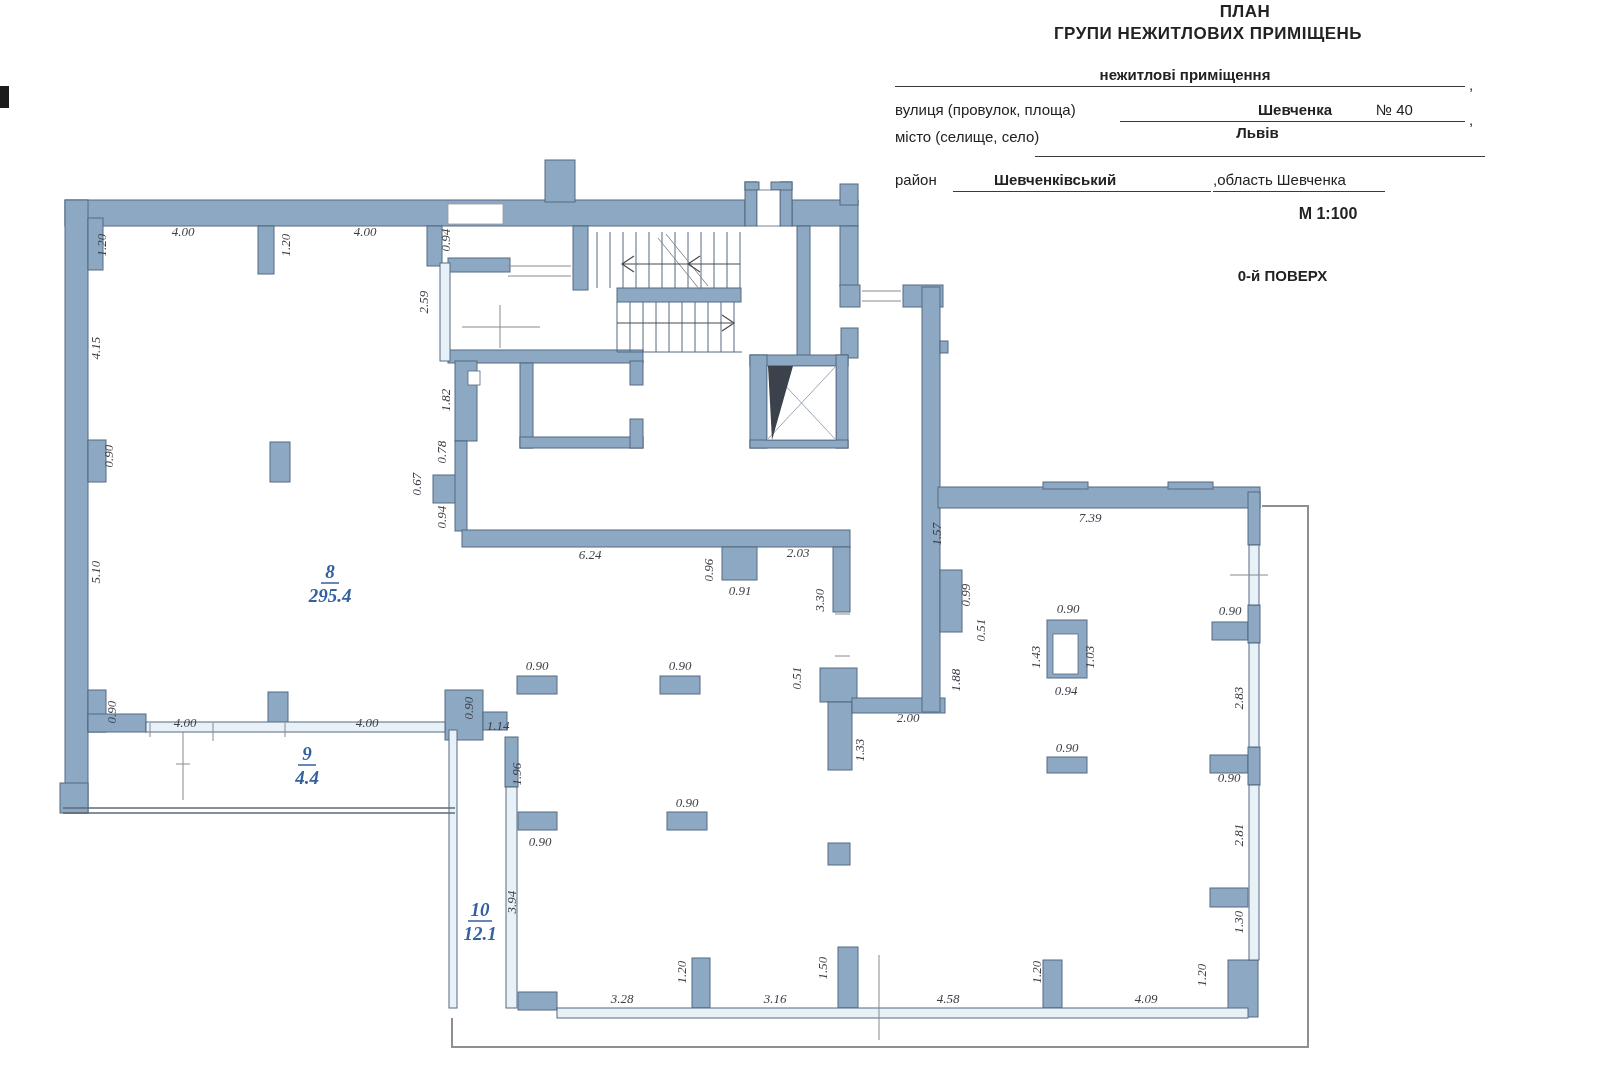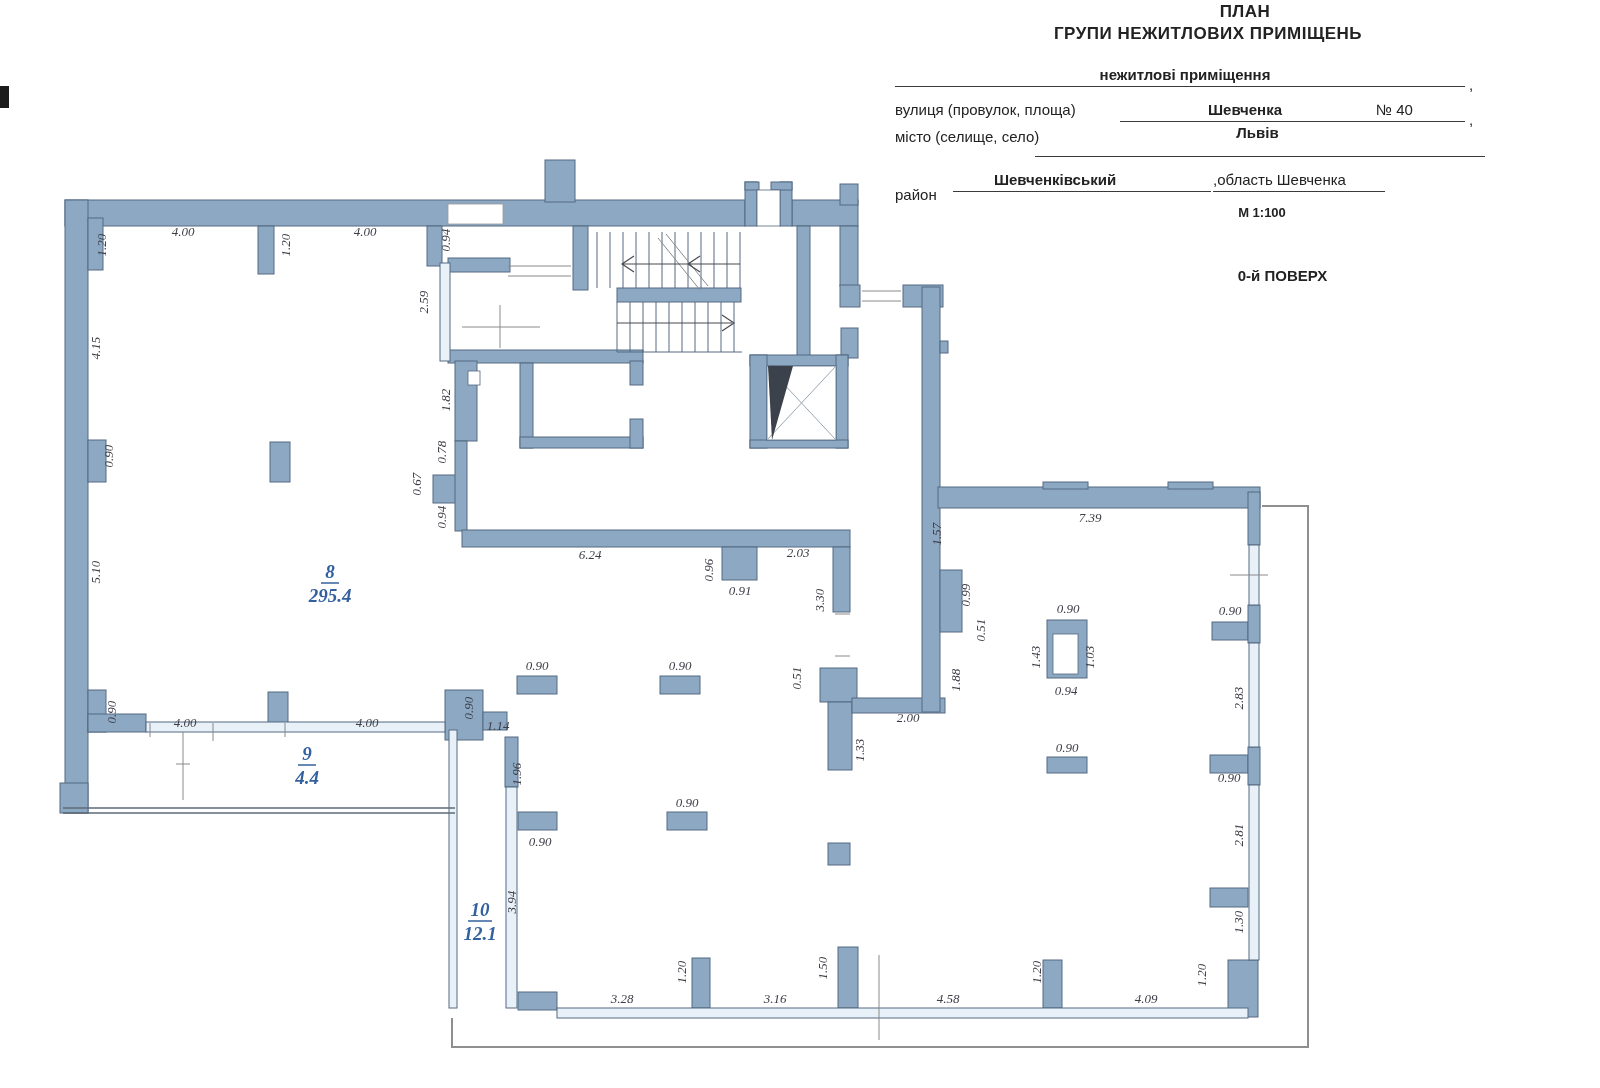--- a/index.html
+++ b/index.html
@@ -35,36 +35,36 @@
 <div class="artifact"></div>
 
 <div class="hdr title ctr" style="left:1020px;top:2px;width:450px">ПЛАН</div>
 <div class="hdr title ctr" style="left:983px;top:24px;width:450px">ГРУПИ НЕЖИТЛОВИХ ПРИМІЩЕНЬ</div>
 
 <div class="hdr ctr" style="left:905px;top:66px;width:560px">нежитлові приміщення</div>
 <div class="u" style="left:895px;top:86px;width:570px"></div>
 <div class="hdr" style="left:1469px;top:76px">,</div>
 
 <div class="hdr" style="left:895px;top:101px">вулиця (провулок, площа)</div>
-<div class="hdr ctr" style="left:1150px;top:101px;width:190px">Шевченка</div>
+<div class="hdr ctr" style="left:1200px;top:101px;width:190px">Шевченка</div>
 <div class="hdr" style="left:1376px;top:101px">№ 40</div>
 <div class="u" style="left:1120px;top:121px;width:345px"></div>
 <div class="hdr" style="left:1469px;top:111px">,</div>
 
 <div class="hdr" style="left:895px;top:128px">місто (селище, село)</div>
 <div class="hdr ctr" style="left:1200px;top:124px;width:115px">Львів</div>
 <div class="u" style="left:1035px;top:156px;width:450px"></div>
 
-<div class="hdr" style="left:895px;top:186px">район</div>
+<div class="hdr" style="left:895px;top:171px">район</div>
 <div class="hdr ctr" style="left:975px;top:171px;width:160px">Шевченківський</div>
 <div class="u" style="left:953px;top:191px;width:258px"></div>
 <div class="hdr" style="left:1213px;top:171px">,область Шевченка</div>
 <div class="u" style="left:1213px;top:191px;width:172px"></div>
 
-<div class="hdr ctr" style="left:1212px;top:205px;width:100px;font-size:13px">М 1:100</div>
+<div class="hdr ctr" style="left:1278px;top:205px;width:100px;font-size:16px">М 1:100</div>
 <div class="hdr ctr" style="left:1220px;top:267px;width:125px">0-й ПОВЕРХ</div>
 
 <svg width="1600" height="1088" viewBox="0 0 1600 1088">
 
   <path class="bnd" d="M452,1018 L452,1047 L1308,1047 L1308,506 L1262,506"></path>
 
   <g>
     <rect class="wall" x="65" y="200" width="680" height="26"></rect>
     <rect class="wall" x="792" y="200" width="66" height="26"></rect>
     <rect class="wall" x="545" y="160" width="30" height="42"></rect>

